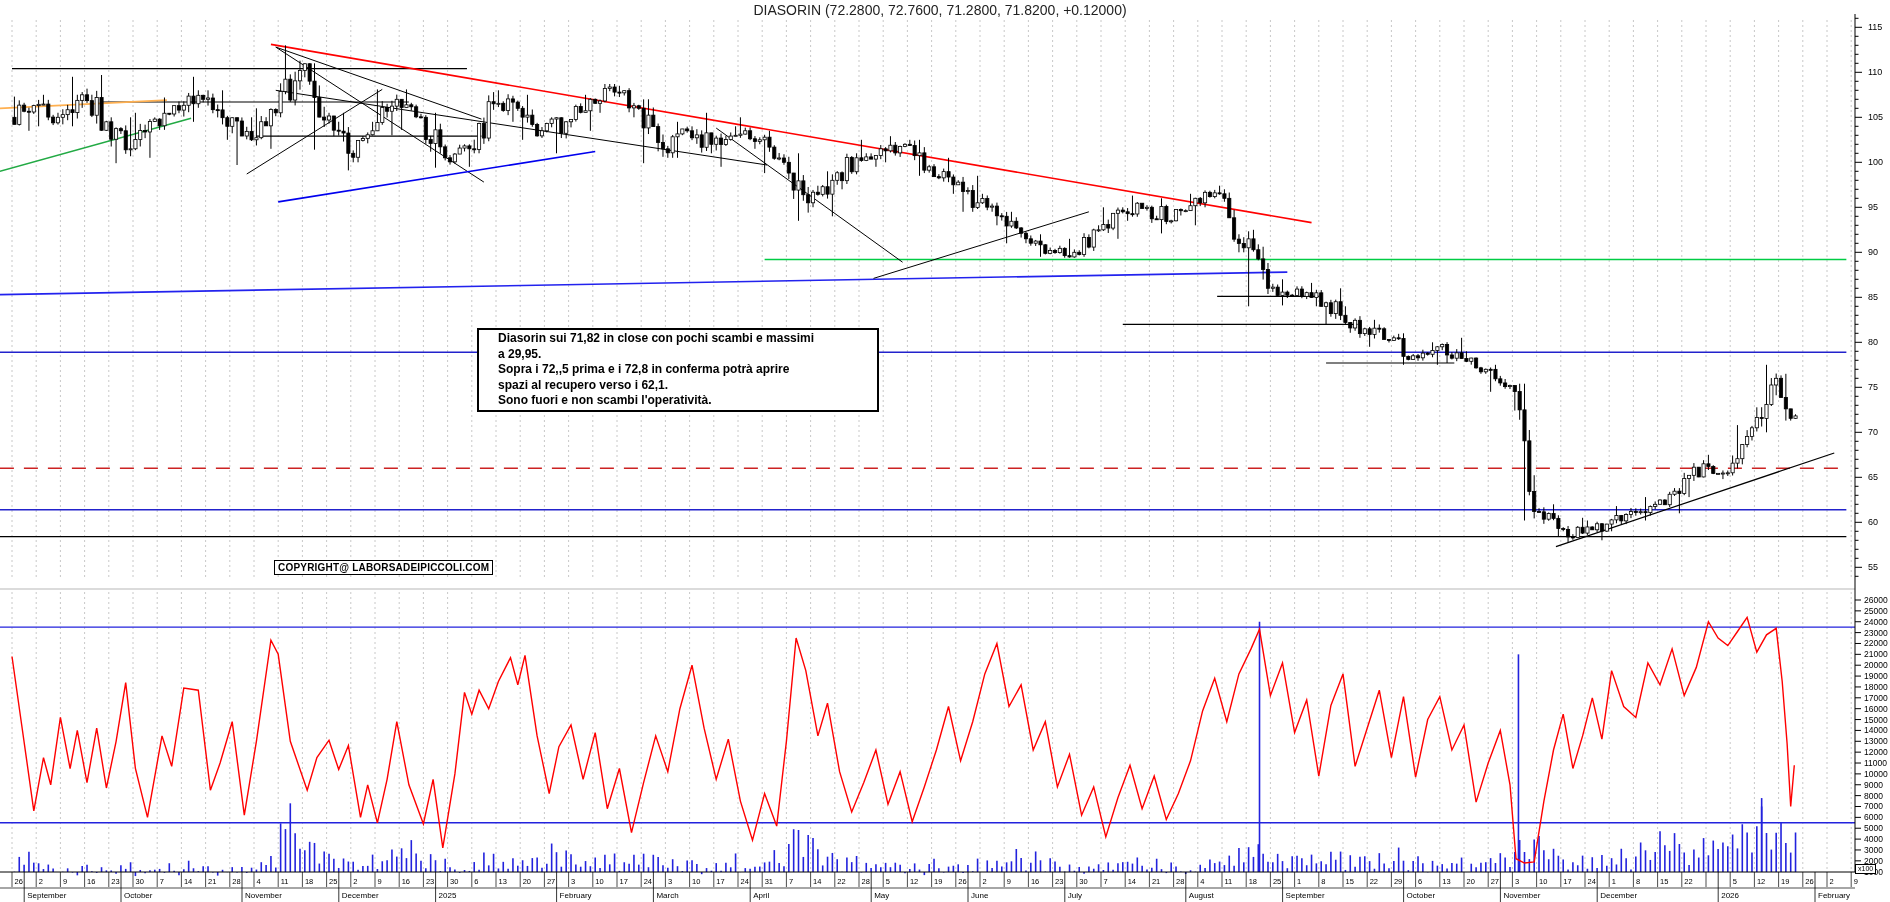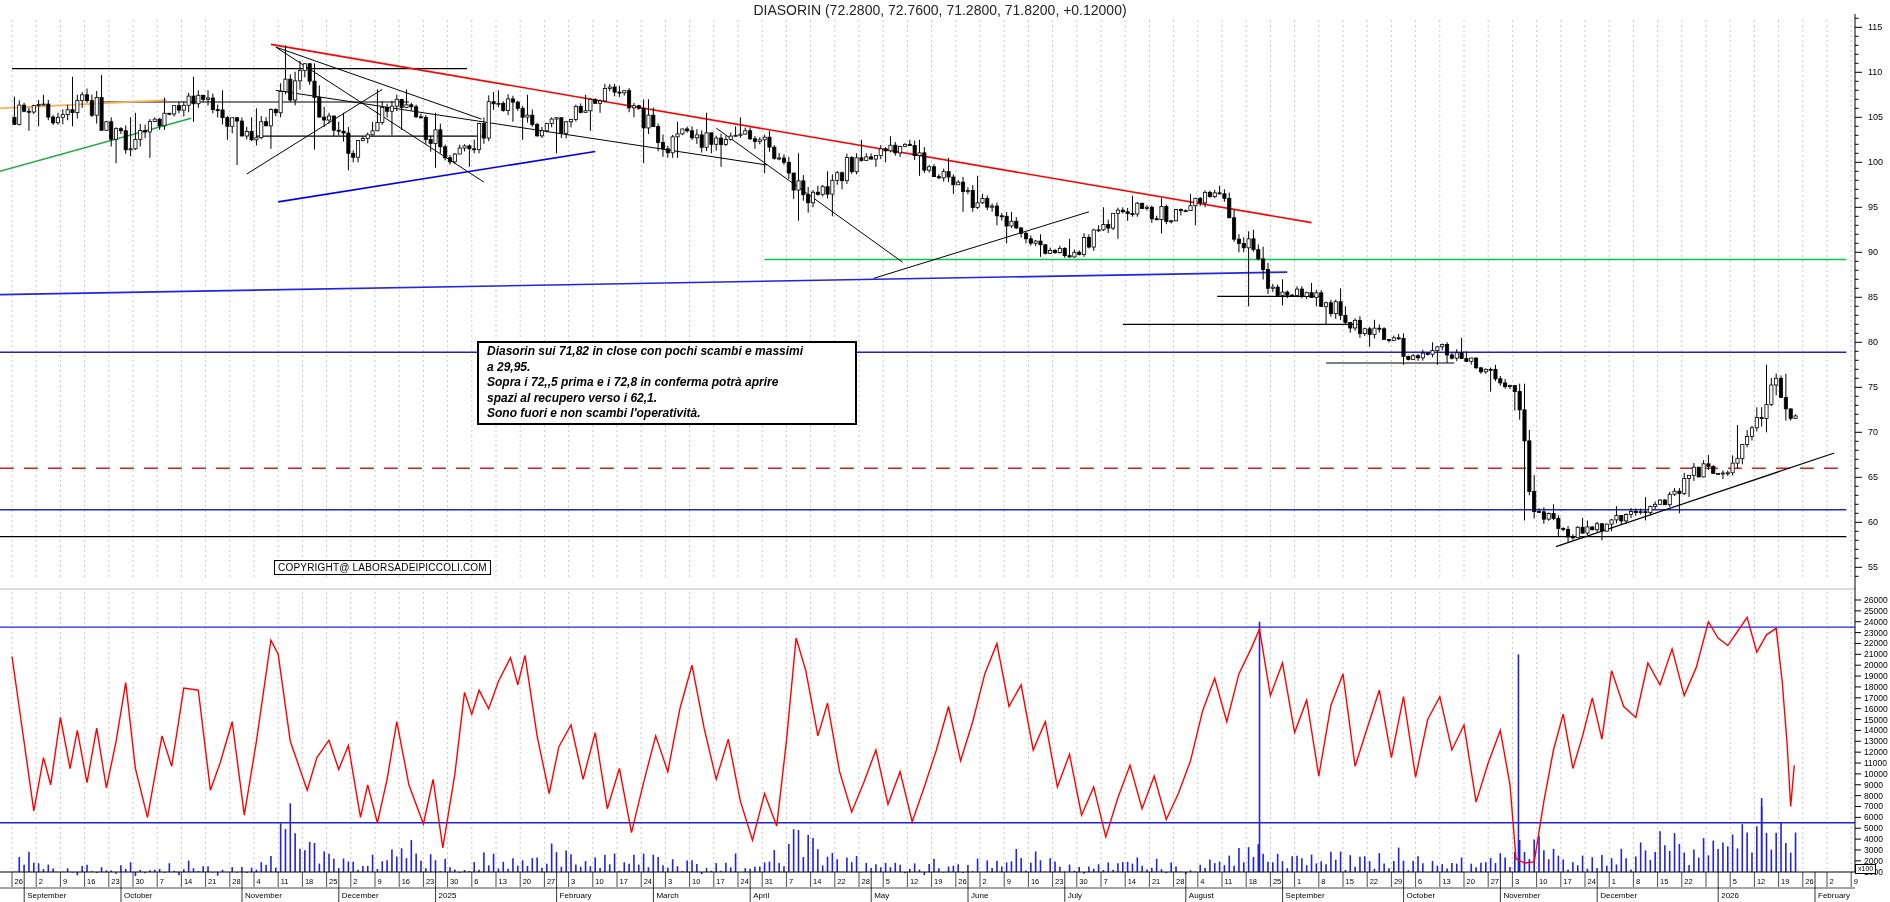--- a/index.html
+++ b/index.html
@@ -1,24 +1,24 @@
 <!DOCTYPE html>
 <html><head>
 <meta charset="utf-8">
 <style>
   html,body{margin:0;padding:0;background:#ffffff;}
   #stage{position:relative;width:1890px;height:902px;background:#ffffff;overflow:hidden;
          font-family:"Liberation Sans",sans-serif;}
   svg{position:absolute;left:0;top:0;}
   .overlay{position:absolute;color:#000;}
   #chart-title{left:700px;top:2px;width:480px;text-align:center;font-size:14px;color:#222;}
-  #annotation-box{left:477px;top:341px;width:360px;background:#ffffff;border:2px solid #000;
-                  font-weight:bold;font-size:12px;line-height:15.5px;padding:1px 8px;font-style:italic;}
+  #annotation-box{left:477px;top:328px;width:360px;background:#ffffff;border:2px solid #000;
+                  font-weight:bold;font-size:12px;line-height:15.5px;padding:1px 19px;}
   #copyright-box{left:274px;top:560px;background:#fff;border:1.5px solid #000;
-                 font-weight:normal;font-size:10px;line-height:11px;padding:1px 3px;letter-spacing:0.2px;}
+                 font-weight:bold;font-size:10px;line-height:11px;padding:1px 3px;letter-spacing:0.2px;}
   #x100-box{left:1855px;top:864px;background:#fff;border:1px solid #000;font-size:7px;line-height:8px;padding:0 2px;}
 </style>
 </head>
 <body>
 
 <div id="stage">
   <svg id="chart-svg" width="1890" height="902">
       <g>
         <line x1="12" y1="20" x2="12" y2="580" stroke="#c8c8c8" stroke-width="1" stroke-dasharray="2,3"></line>
         <line x1="12" y1="592" x2="12" y2="871" stroke="#c8c8c8" stroke-width="1" stroke-dasharray="2,3"></line>

